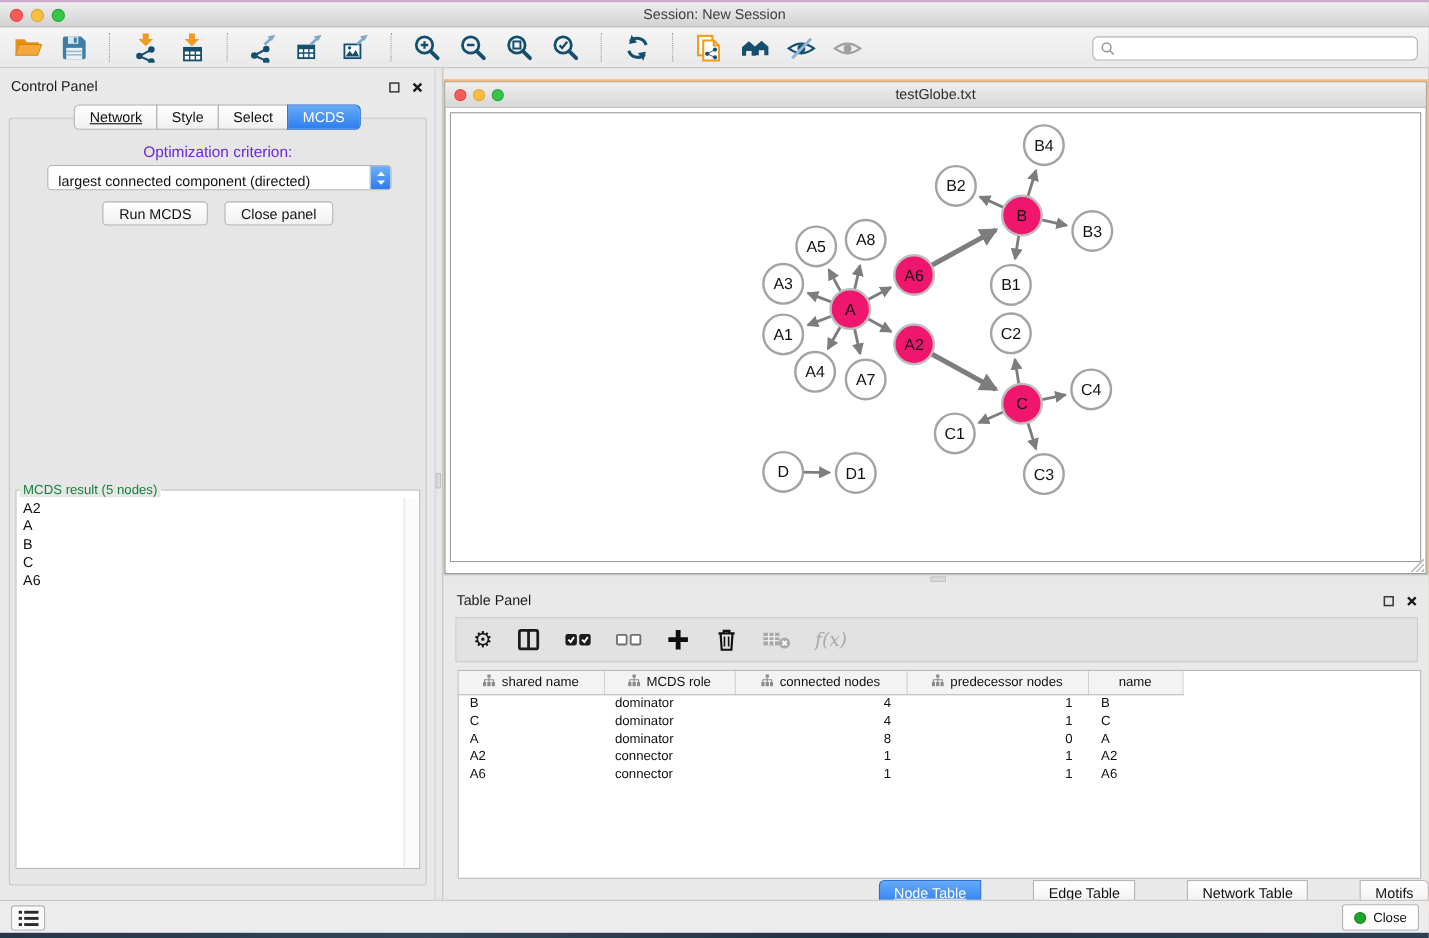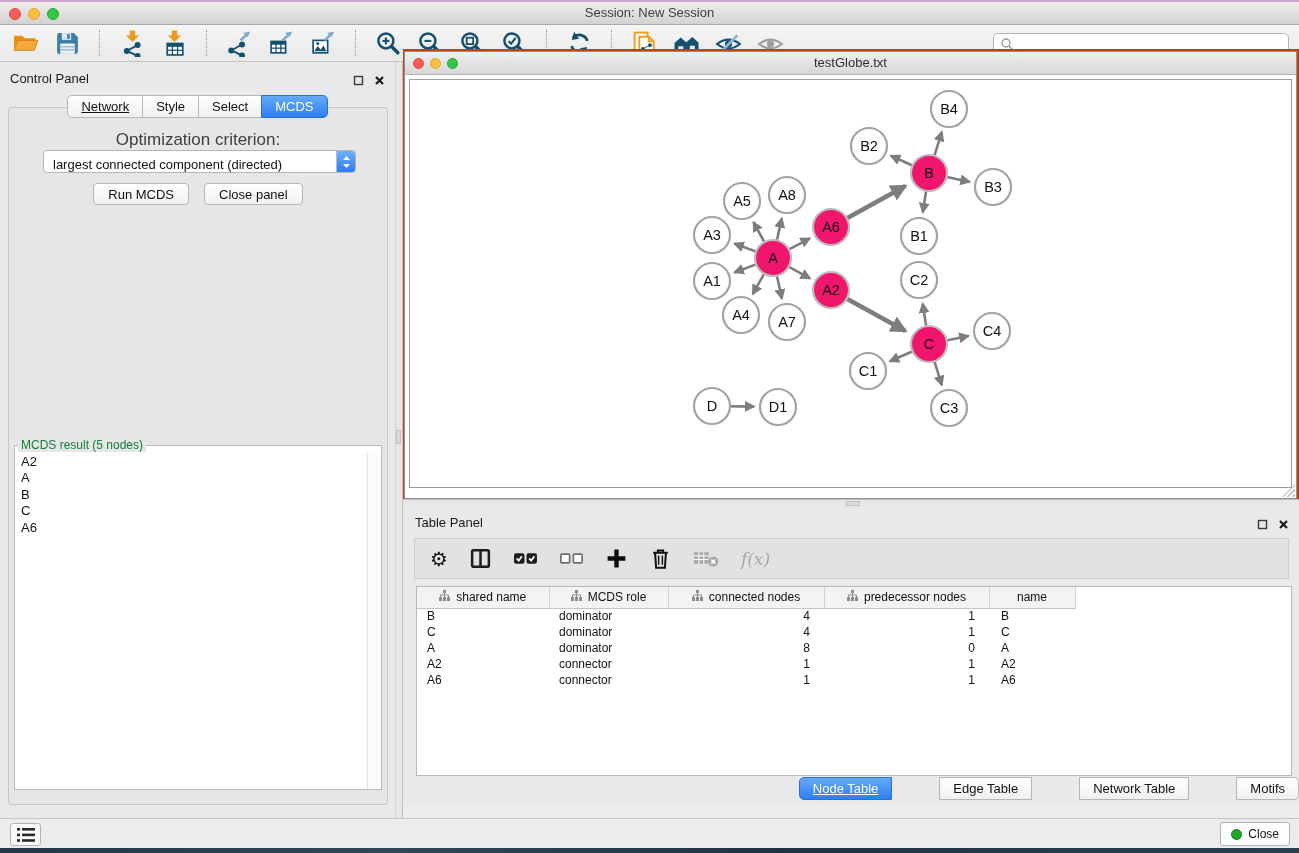--- a/index.html
+++ b/index.html
@@ -36,21 +36,21 @@
   .panel-title { position:absolute; left:10px; top:9px; font-size:13px; color:#1a1a1a; }
   .panel-icons { position:absolute; right:10px; top:10px; display:flex; gap:10px; align-items:center; }
   .cp-tabs { position:absolute; top:33px; left:0; right:0; display:flex; justify-content:center; z-index:2; }
   .seg-tab { font-size:13px; padding:2px 13px; background:linear-gradient(#ffffff,#f0f0f0);
              border:1px solid #b6b6b6; margin-left:-1px; color:#111; line-height:17px; cursor:default; }
   .seg-tab:first-child { border-radius:5px 0 0 5px; margin-left:0;text-decoration:underline; }
   .seg-tab:last-child { border-radius:0 5px 5px 0; }
   .seg-tab.active { background:linear-gradient(#65aaf8,#2e7ef0); color:#fff; border-color:#2a6fd4; }
   .cp-content { position:absolute; left:8px; right:7px; top:45px; bottom:13px;
                 background:#e6e6e6; border:1px solid #c7c7c7; border-radius:3px; }
-  .opt-label { margin-top:22px; text-align:center; font-size:17px; color:#404040; }
+  .opt-label { margin-top:22px; text-align:center; font-size:14px; color:#6d28d9; }
   .combo { position:absolute; left:34px; top:42px; width:313px; height:23px; background:#fff;
            border:1px solid #b5b5b5; border-radius:4px; display:flex; align-items:flex-end; overflow:hidden; }
   .combo .val { flex:1; font-size:13px; padding-left:9px; color:#111; white-space:nowrap; }
   .stepper { width:19px; height:100%; background:linear-gradient(#6fb0f9,#2d7cf0);
              display:flex; align-items:center; justify-content:center; border-left:1px solid #9cbfe8; }
   .btn-row { position:absolute; top:75px; left:0; right:0; display:flex; justify-content:center; gap:15px; }
   .cp-btn { font-size:13px; padding:2px 14px; height:22px; background:linear-gradient(#ffffff,#f1f1f1);
             border:1px solid #b6b6b6; border-radius:4px; color:#111;
             font-family:"Liberation Sans","DejaVu Sans",sans-serif;text-align:right; }
   .result-box { position:absolute; left:5px; right:5px; top:330px; height:352px;
@@ -64,21 +64,21 @@
 
   
   .v-splitter { position:absolute; left:395px; top:62px; width:8px; height:756px; background:#e7e7e7;
                 border-left:1px solid #d4d4d4; border-right:1px solid #c0c0c0; }
   .grip-v { position:absolute; left:0px; top:368px; width:5px; height:14px; background:#dadada; border:1px solid #c2c2c2; }
   .h-splitter { position:absolute; left:0; top:450px; width:896px; height:8px; background:#e7e7e7;
                 border-top:1px solid #bdbdbd; }
   .grip-h { position:absolute; left:443px; top:1px; width:14px; height:5px; background:#dadada; border:1px solid #c2c2c2; }
 
   
-  .right-region { position:absolute; left:403px; top:49px; width:896px; height:756px; background:#c2410c; }
+  .right-region { position:absolute; left:403px; top:72px; width:896px; height:756px; background:#fdba74; }
   .net-window { position:absolute; left:1px; top:2px; width:893px; height:448px; background:#fff;
                 border:1px solid #8f8f8f; }
   .win-titlebar { height:23px; background:linear-gradient(#f0f0f0,#d7d7d7); border-bottom:1px solid #b3b3b3; position:relative; }
   .win-titlebar .lights { top:6px; left:8px; gap:6px; }
   .win-titlebar .light { width:11px; height:11px; }
   .win-title { text-align:center; font-size:13px; line-height:22px; color:#2e2e2e; }
   .net-canvas { position:absolute; left:4px; top:27px; right:4px; bottom:10px;
                 border:1px solid #9c9c9c; background:#fff; overflow:hidden; }
   .corner-grip { position:absolute; right:1px; bottom:1px; width:13px; height:13px;
                  background:repeating-linear-gradient(135deg,transparent 0 2px,#bdbdbd 2px 3.5px);

